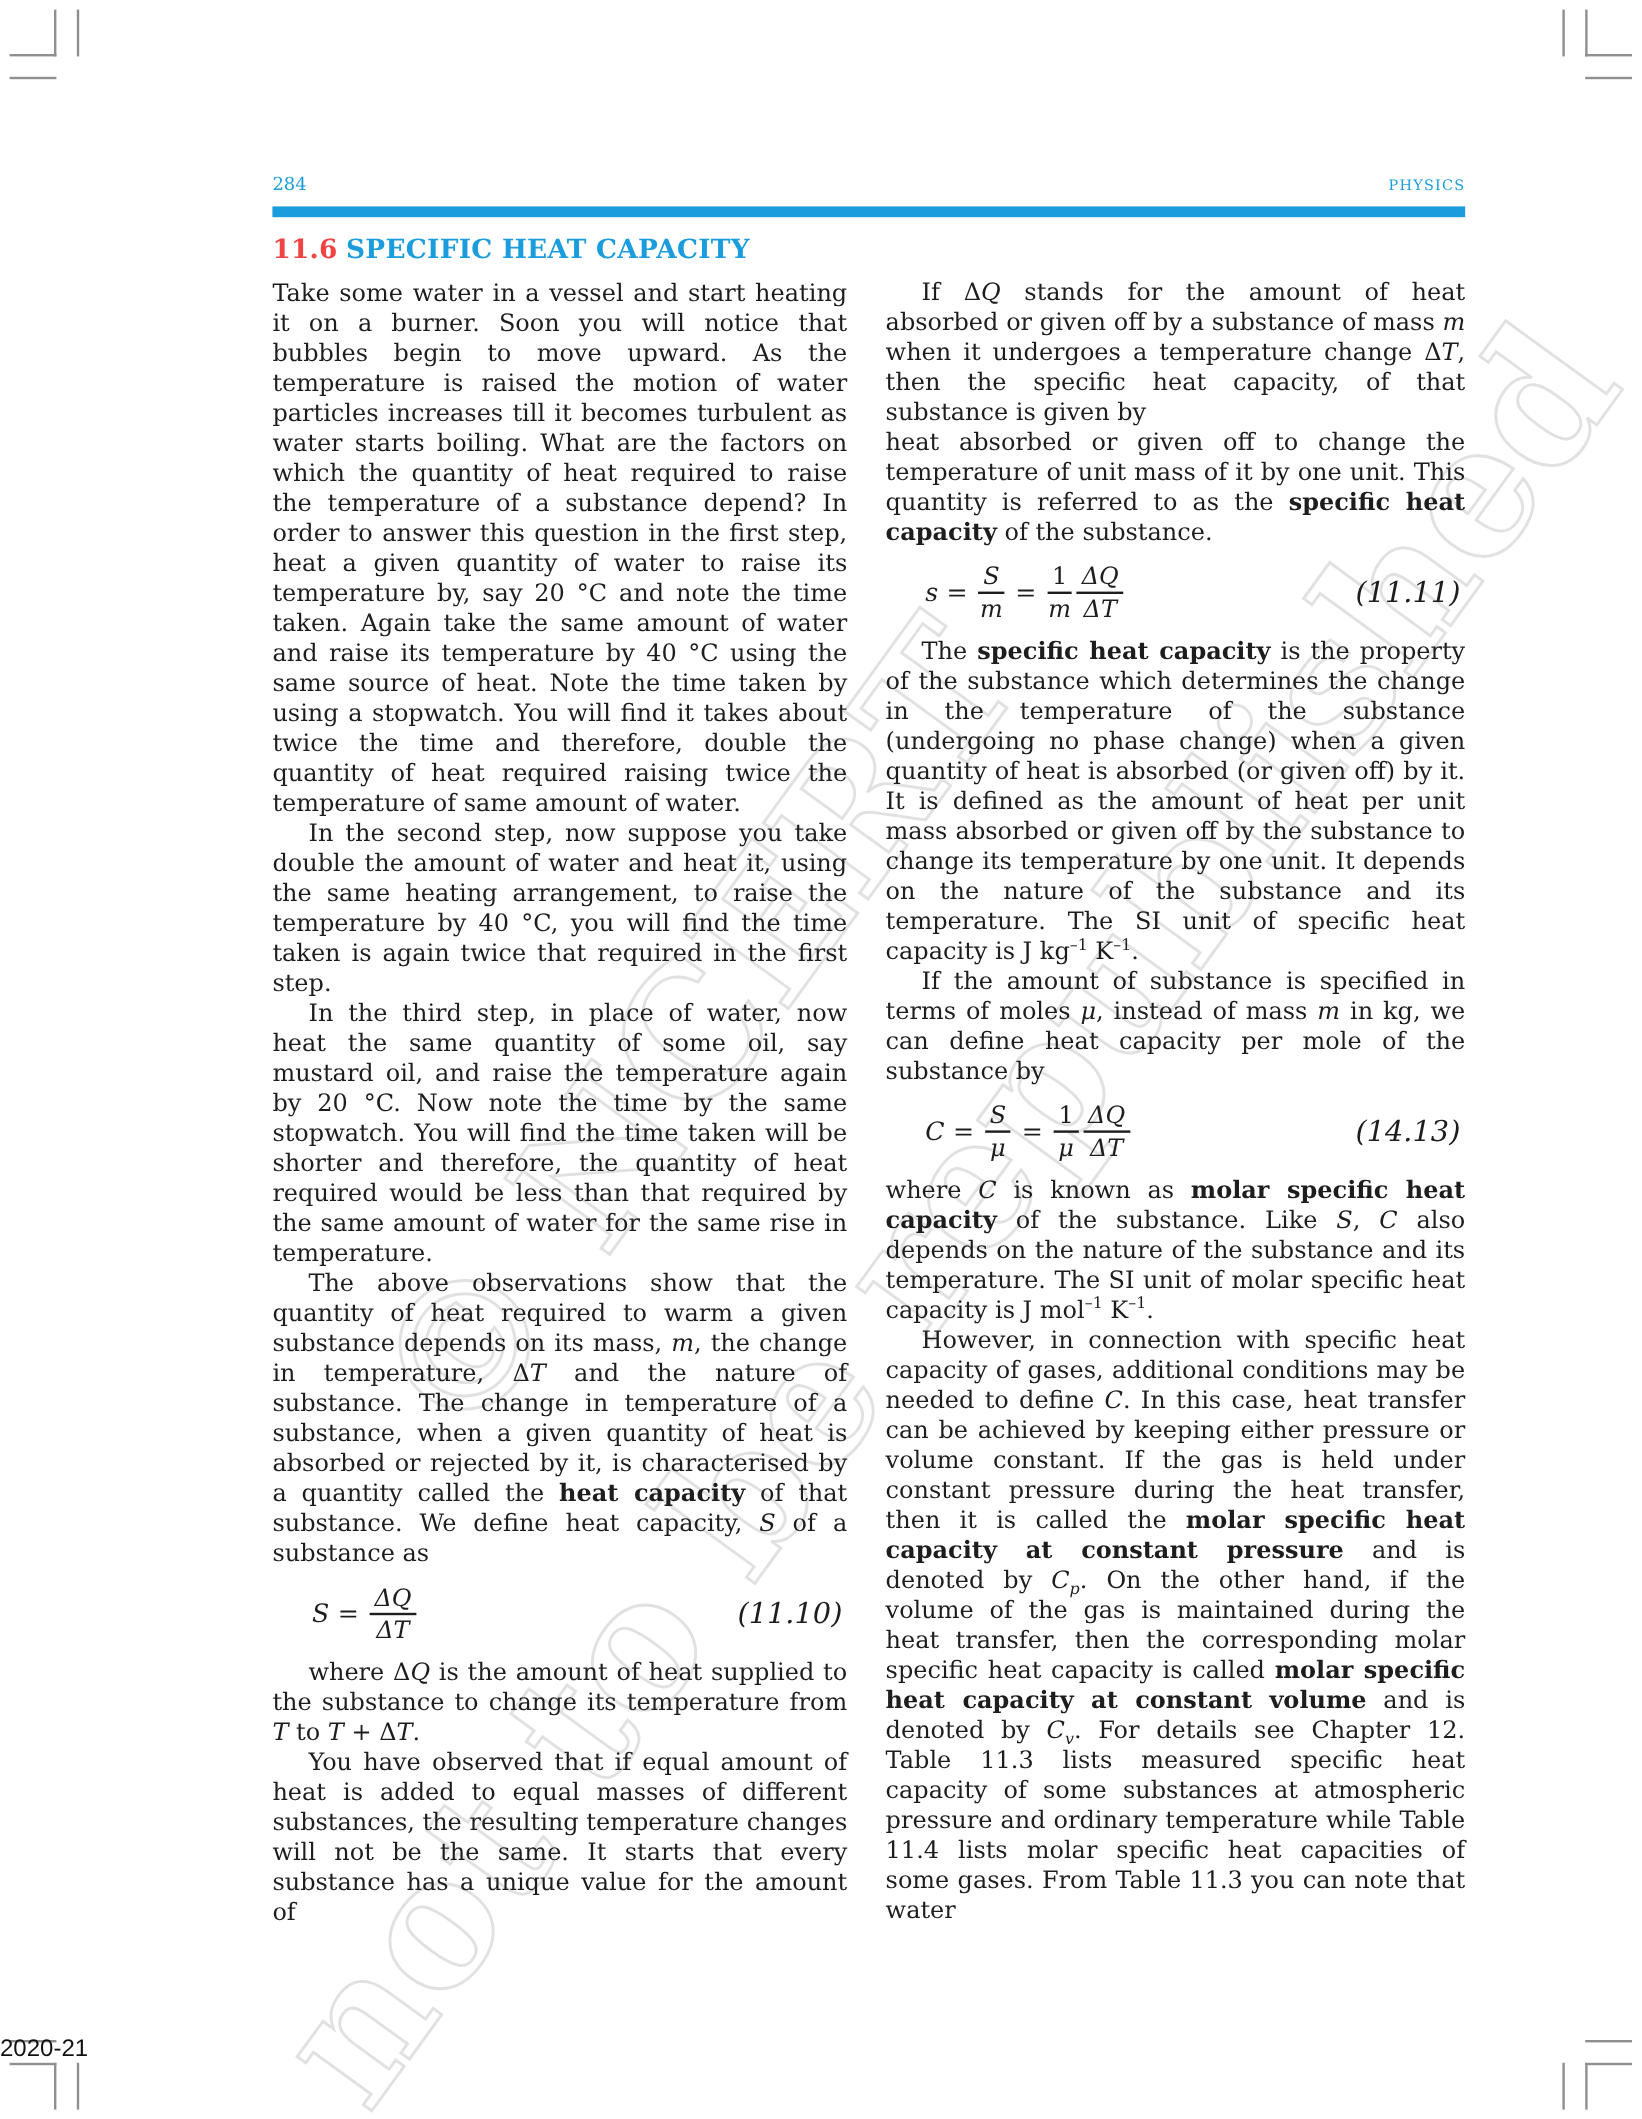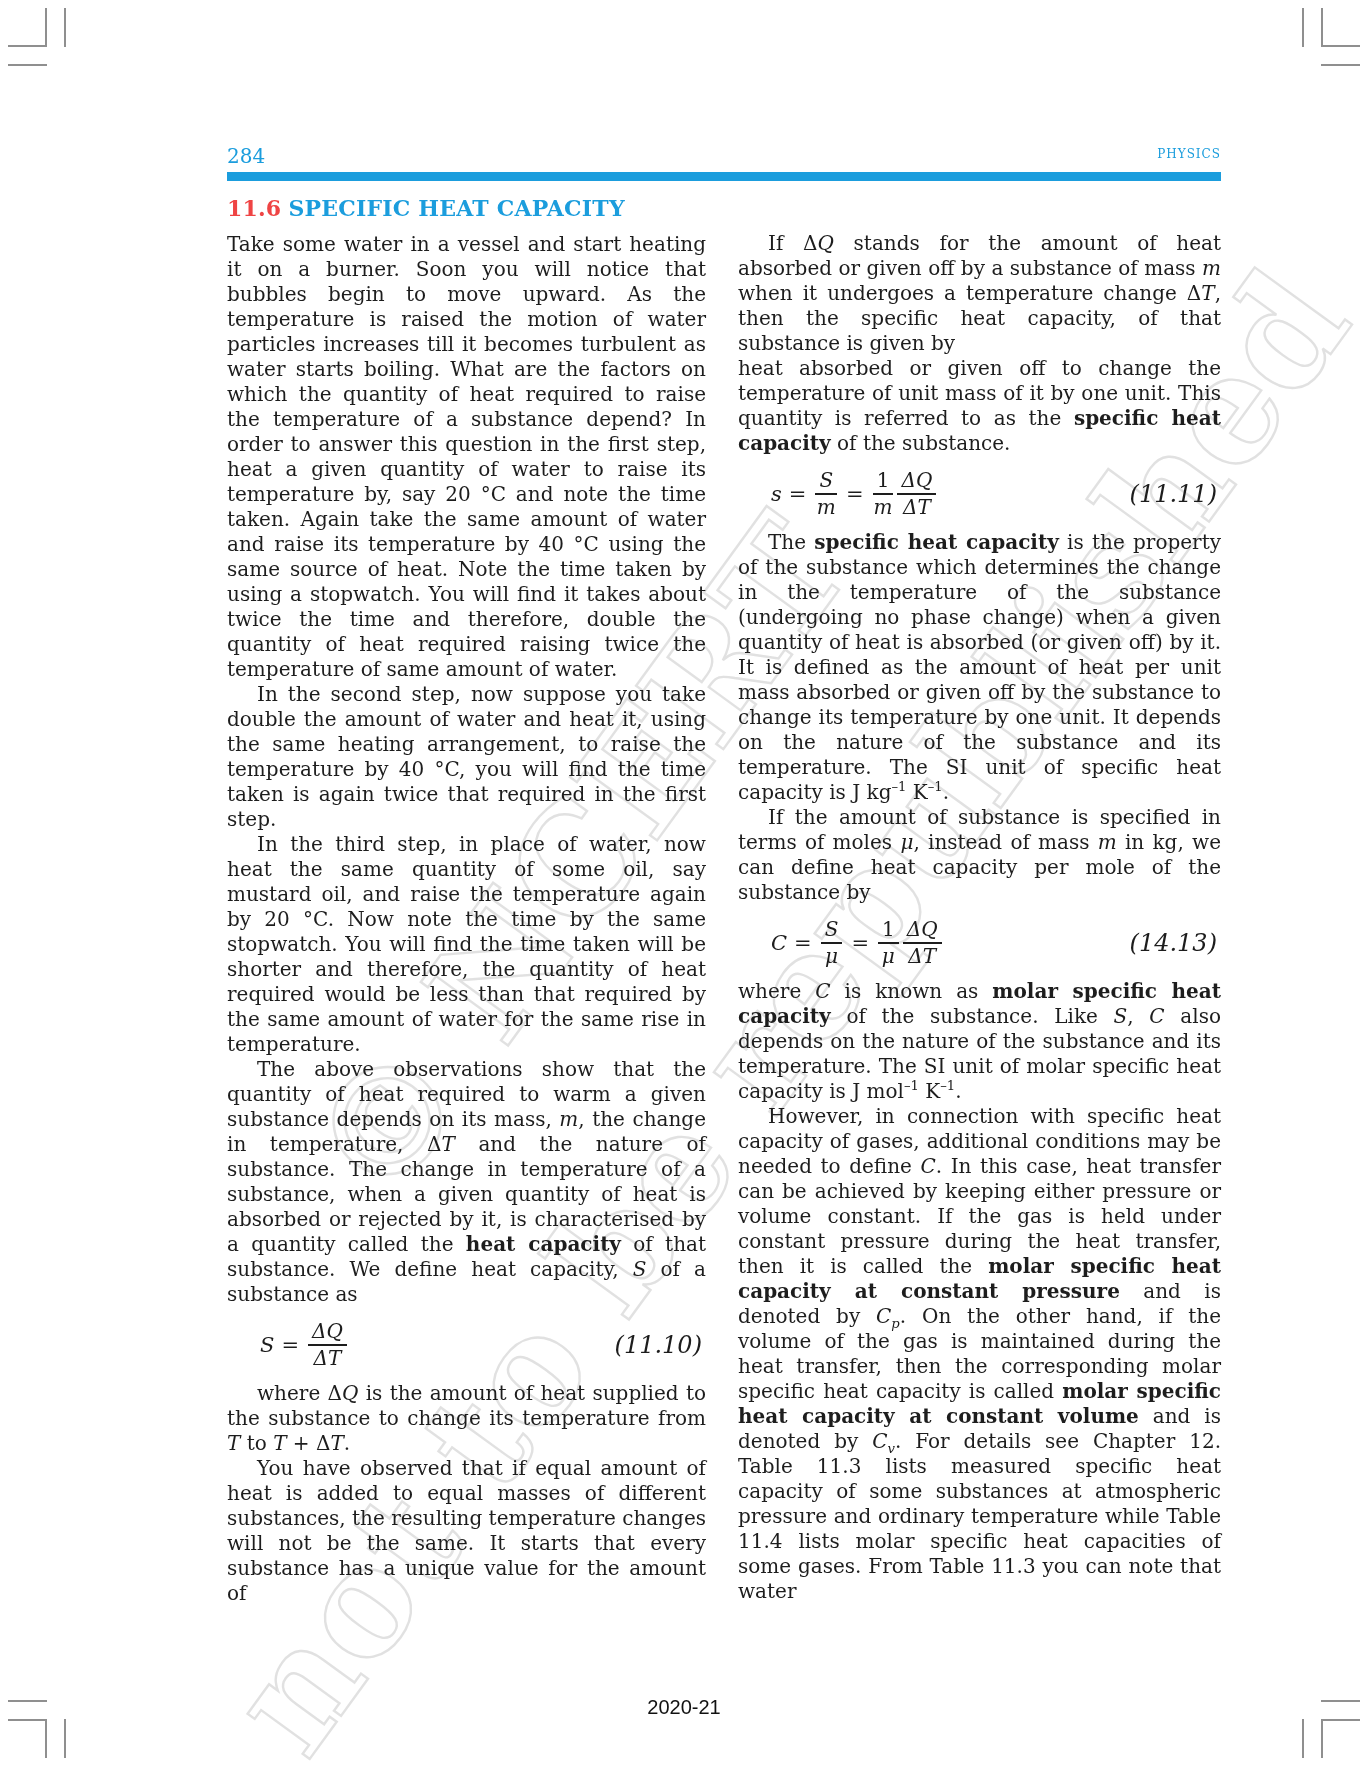--- a/index.html
+++ b/index.html
@@ -8,21 +8,21 @@
     --mark:#8f8f8f;
   }
   html,body{margin:0;padding:0;background:#fff;}
   body{width:1368px;height:1766px;overflow:hidden;font-family:"DejaVu Serif",serif;color:var(--ink);}
   .page{position:relative;width:1368px;height:1766px;background:#fff;overflow:hidden;}
 
   
   .crop{position:absolute;background:var(--mark);}
   
   
-  .page-num{position:absolute;left:227px;top:144px;font-size:20px;color:var(--blue);}
+  .page-num{position:absolute;left:227px;top:144px;font-size:15px;color:var(--blue);}
   .head-right{position:absolute;left:1038px;top:147px;width:183px;text-align:right;font-size:12px;letter-spacing:1px;color:var(--blue);}
   .rule{position:absolute;left:227px;top:172px;width:994px;height:9px;background:var(--blue);}
 
   
   .watermark{
     position:absolute;left:50%;top:53%;
     transform:translate(-50%,-50%) rotate(-54deg);
     text-align:center;white-space:nowrap;
     font-family:"DejaVu Serif",serif;font-weight:700;
     font-size:148px;line-height:1.75;
@@ -50,21 +50,21 @@
   .eq-row{position:relative;margin:14px 0 12px 0;padding-left:33px;text-align:left;}
   .eq-body{display:inline-flex;align-items:center;font-size:21px;}
   .var{font-style:italic;}
   .eqsign{margin:0 7px;}
   .frac{display:inline-block;text-align:center;vertical-align:middle;line-height:1.05;font-size:20px;margin:0 2px;}
   .fn{display:block;border-bottom:2px solid var(--ink);padding:0 4px 2px;}
   .fd{display:block;padding-top:2px;}
   .eq-num{position:absolute;right:4px;top:50%;transform:translateY(-50%);font-size:24px;font-style:italic;}
 
   
-  .footer{position:absolute;left:0;top:1696px;width:1368px;text-align:center;
+  .footer{position:absolute;left:0;top:1696px;width:1368px;
     font-family:"Liberation Sans",sans-serif;font-size:20px;color:#111;z-index:1;}
 </style>
 </head>
 <body>
 
 <div class="page">
 
   <div>
     <div class="crop" style="left:45px;top:8px;width:2px;height:39px;"></div>
     <div class="crop" style="left:64px;top:8px;width:2px;height:39px;"></div>

